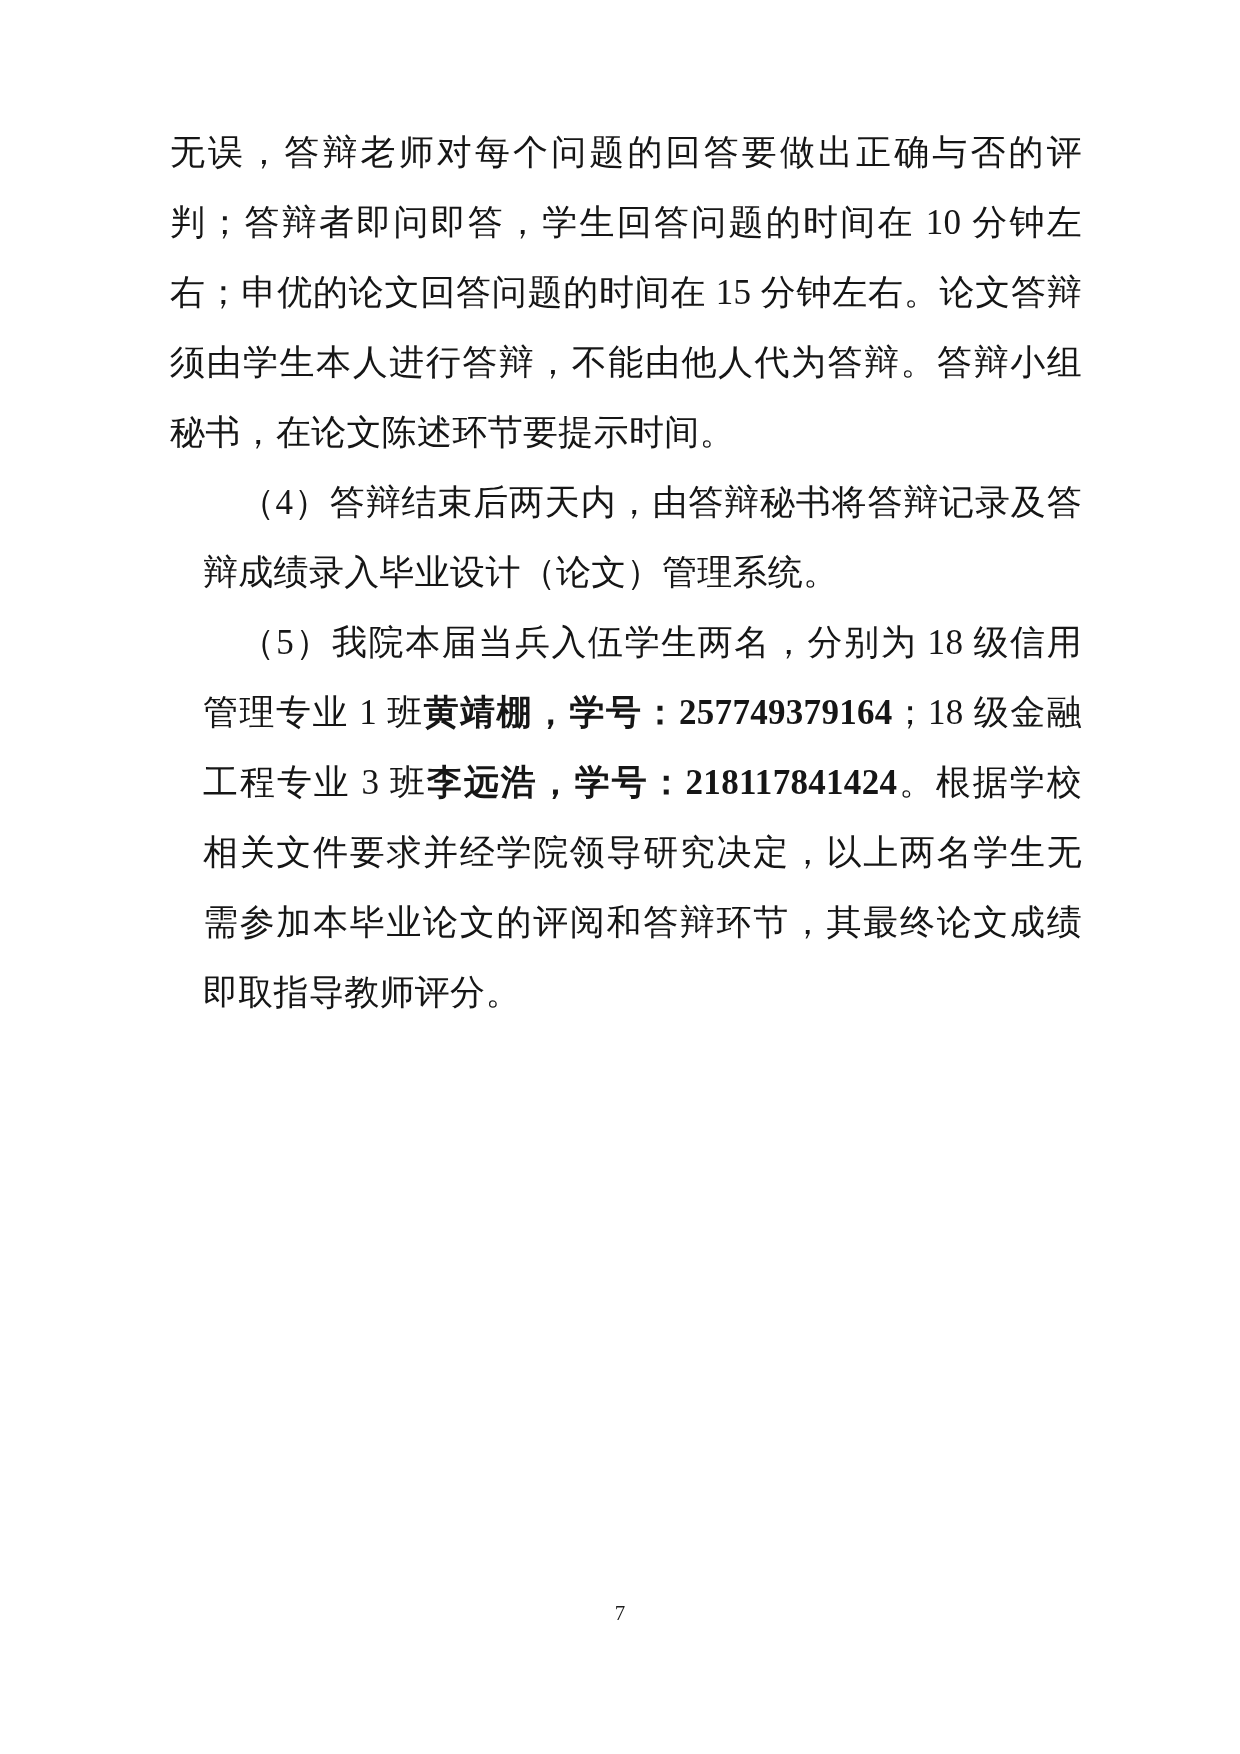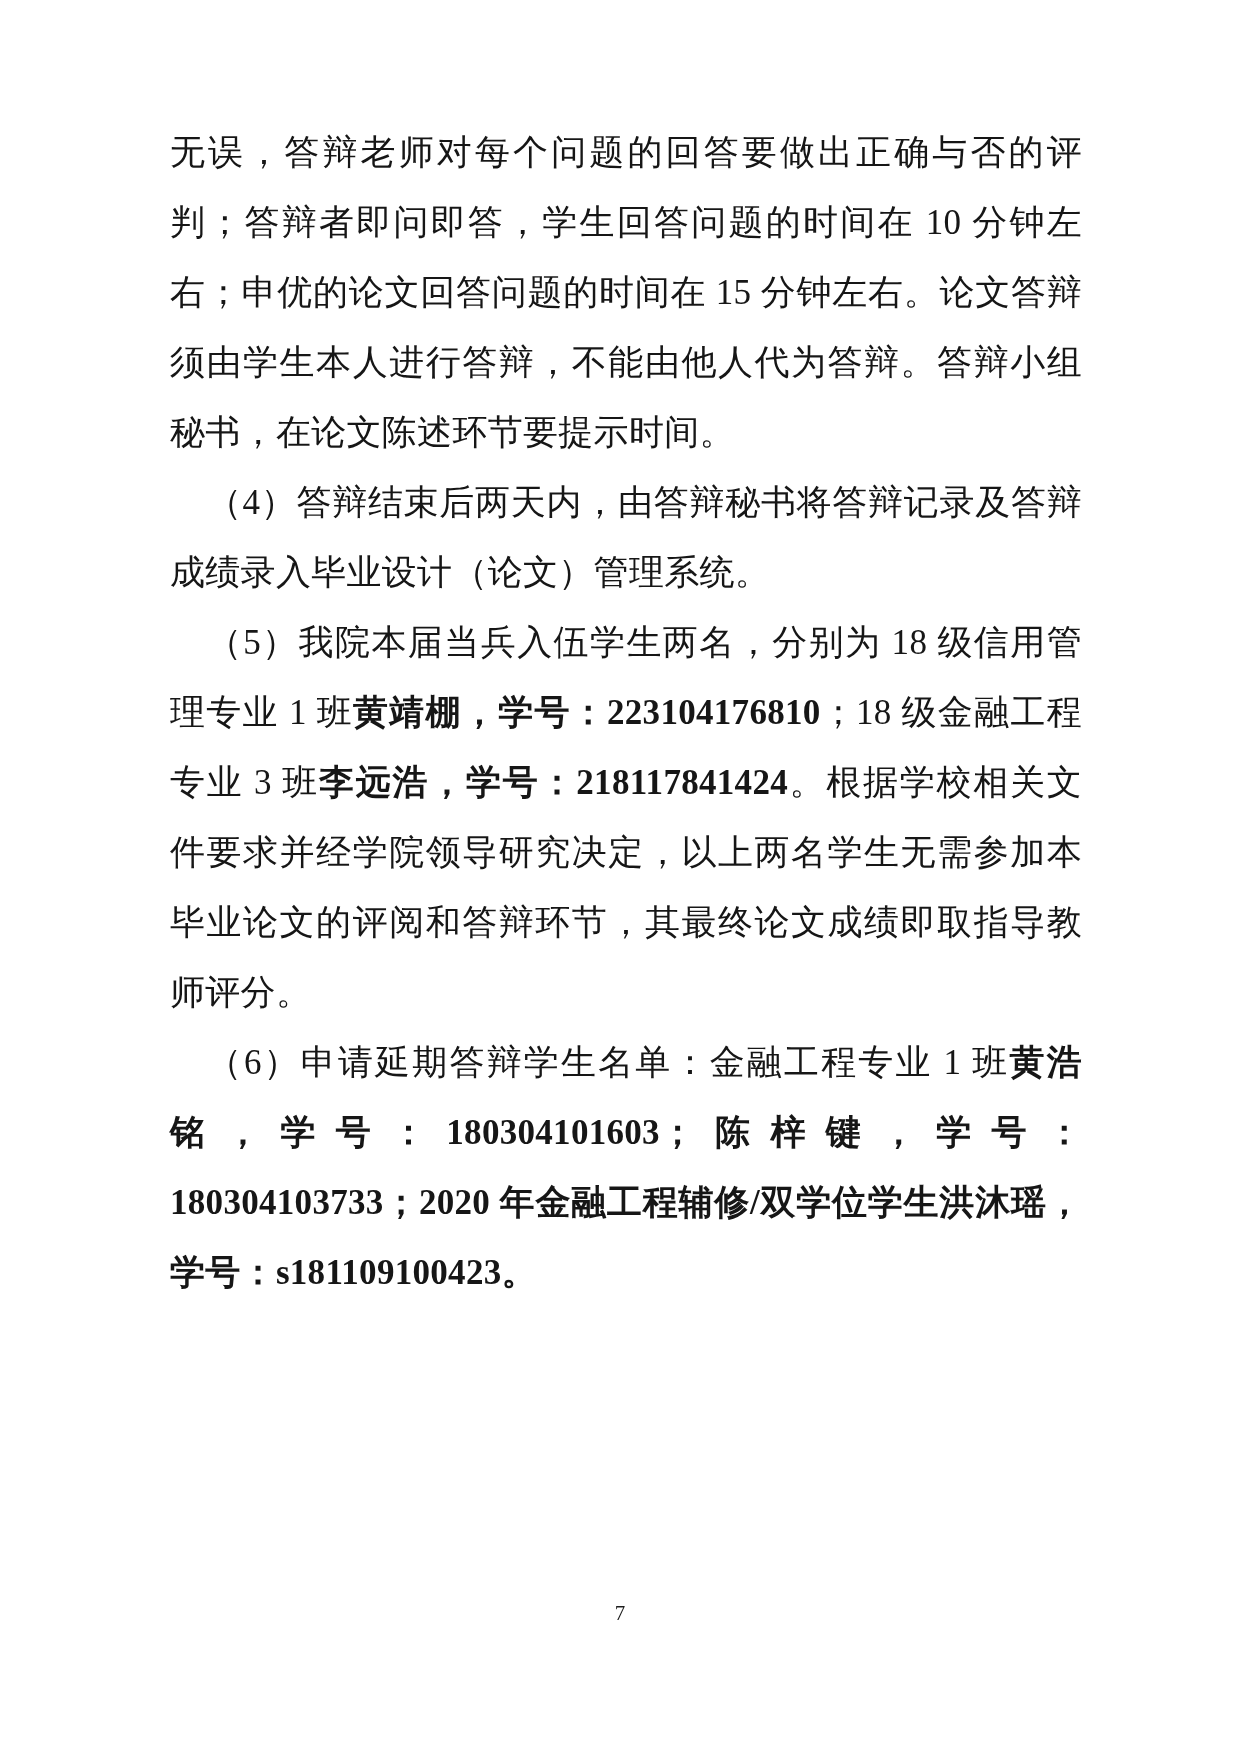--- a/index.html
+++ b/index.html
@@ -26,20 +26,21 @@
     text-align: justify;
     text-justify: inter-ideograph;
     letter-spacing: 0.3px;
   }
   .para {
     margin: 0;
     padding: 0;
   }
   .para.indent {
     text-indent: 1.05em;
+    margin-left: 33px;
   }
   .run {
     font-weight: normal;
   }
   .run.bold {
     font-weight: bold;
   }
   .page-footer {
     position: absolute;
     left: 0;
@@ -51,17 +52,16 @@
     color: #1d1d1d;
   }
 </style>
 </head>
 <body>
 
 <div class="page">
   <div class="content">
       <p class="para"><span class="run">无误，答辩老师对每个问题的回答要做出正确与否的评判；答辩者即问即答，学生回答问题的时间在 10 分钟左右；申优的论文回答问题的时间在 15 分钟左右。论文答辩须由学生本人进行答辩，不能由他人代为答辩。答辩小组秘书，在论文陈述环节要提示时间。</span></p>
       <p class="para indent"><span class="run">（4）答辩结束后两天内，由答辩秘书将答辩记录及答辩成绩录入毕业设计（论文）管理系统。</span></p>
-      <p class="para indent"><span class="run">（5）我院本届当兵入伍学生两名，分别为 18 级信用管理专业 1 班</span><span class="run bold">黄靖棚，学号：223104176810</span><span class="run">；18 级金融工程专业 3 班</span><span class="run bold">李远浩，学号：218117841424</span><span class="run">。根据学校相关文件要求并经学院领导研究决定，以上两名学生无需参加本毕业论文的评阅和答辩环节，其最终论文成绩即取指导教师评分。</span></p>
-      <p class="para indent"><span class="run">（6）申请延期答辩学生名单：金融工程专业 1 班</span><span class="run bold">黄浩铭，学号：180304101603；陈梓键，学号：180304103733；2020 年金融工程辅修/双学位学生洪沐瑶，学号：s181109100423。</span></p>
+      <p class="para indent"><span class="run">（5）我院本届当兵入伍学生两名，分别为 18 级信用管理专业 1 班</span><span class="run bold">黄靖棚，学号：257749379164</span><span class="run">；18 级金融工程专业 3 班</span><span class="run bold">李远浩，学号：218117841424</span><span class="run">。根据学校相关文件要求并经学院领导研究决定，以上两名学生无需参加本毕业论文的评阅和答辩环节，其最终论文成绩即取指导教师评分。</span></p>
     </div>
   <div class="page-footer">7</div>
 </div>
 
 </body></html>

